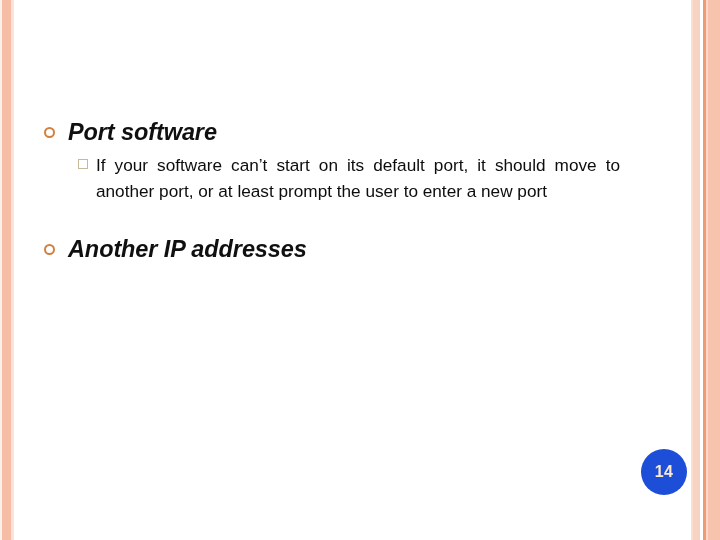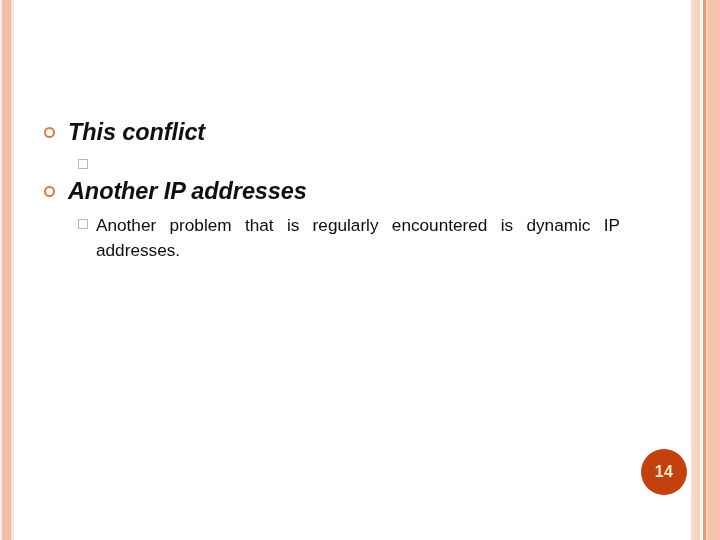--- a/index.html
+++ b/index.html
@@ -92,21 +92,21 @@
   .group-dynamic    { margin-top: 30px; }
 
   
   .page-badge {
     position: absolute;
     left: 641px;
     top: 449px;
     width: 46px;
     height: 46px;
     border-radius: 50%;
-    background: #c2410c;
+    background: #1d4ed8;
     color: #fde8d2;
     font-size: 16px;
     font-weight: bold;
     display: flex;
     align-items: center;
     justify-content: center;
     letter-spacing: 0.3px;
   }
 </style>
 </head>
@@ -123,35 +123,32 @@
   <div class="stripe stripe-r3"></div>
   <div class="stripe stripe-r4"></div>
   <div class="stripe stripe-r5"></div>
   <div class="stripe stripe-r6"></div>
 
   <div class="content">
 
     <div class="group-port">
       <p class="level1">
         <span class="ring-bullet"></span>
-        <span>This conflict</span>
+        <span>Port software</span>
       </p>
       <p class="level2">
         <span class="sq-bullet"></span>
+        <span>If your software can’t start on its default port, it should move to another port, or at least prompt the user to enter a new port</span>
       </p>
     </div>
 
     <div class="group-dynamic">
       <p class="level1">
         <span class="ring-bullet"></span>
         <span>Another IP addresses</span>
-      </p>
-      <p class="level2">
-        <span class="sq-bullet"></span>
-        <span>Another problem that is regularly encountered is dynamic IP addresses.</span>
       </p>
     </div>
 
   </div>
 
   <div class="page-badge">14</div>
 
 </div>
 
 </body></html>

